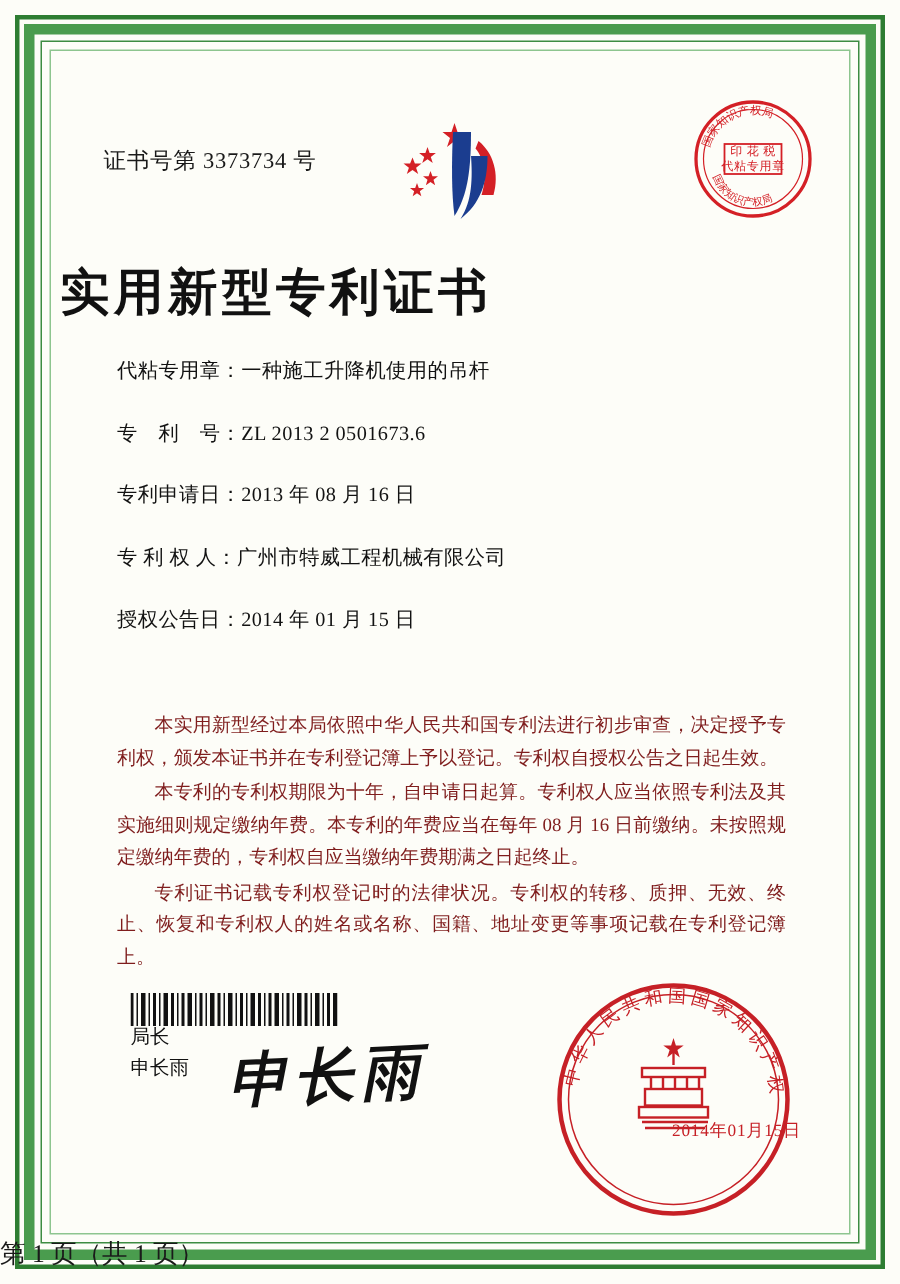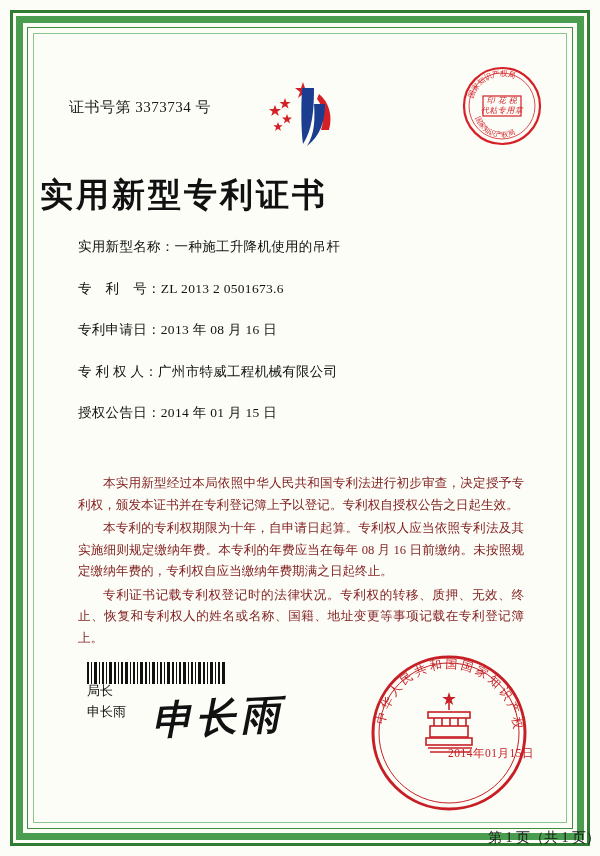--- a/index.html
+++ b/index.html
@@ -102,21 +102,20 @@
     left: 0; top: 0; right: 0; bottom: 0;
     display: flex;
     flex-direction: column;
     align-items: center;
     justify-content: center;
     color: #d42026;
     font-size: 8px;
     line-height: 10px;
     letter-spacing: 0.5px;
     text-align: center;
-    font-style: italic;
   }
 
   
   .title {
     position: absolute;
     left: 0;
     right: 0;
     top: 133px;
     text-align: left;
     font-size: 33px;
@@ -212,22 +211,22 @@
     white-space: nowrap;
     margin-left: 36px;
   }
 
   
   .footer {
     position: absolute;
     left: 0;
     right: 0;
     bottom: 9px;
-    text-align: right;
-    font-size: 14px;
+    text-align: left;
+    font-size: 17px;
     color: #1a1a1a;
     margin-top: 33px;
   }
 </style>
 </head>
 <body>
 
 <div class="page">
 
   <div class="border-outer"></div>
@@ -273,21 +272,21 @@
       <div class="s-text">
         <span>印 花 税</span>
         <span>代粘专用章</span>
       </div>
     </div>
 
     <div class="title">实用新型专利证书</div>
 
     <div class="fields">
       <div class="field-row">
-        <span class="field-label">实用新型名称：</span><span class="field-value">一种施工升降机使用的吊杆</span>
+        <span class="field-label">代粘专用章：</span><span class="field-value">一种施工升降机使用的吊杆</span>
       </div>
       <div class="field-row">
         <span class="field-label">专　利　号：</span><span class="field-value">ZL 2013 2 0501673.6</span>
       </div>
       <div class="field-row">
         <span class="field-label">专利申请日：</span><span class="field-value">2013 年 08 月 16 日</span>
       </div>
       <div class="field-row">
         <span class="field-label">专 利 权 人：</span><span class="field-value">广州市特威工程机械有限公司</span>
       </div>

